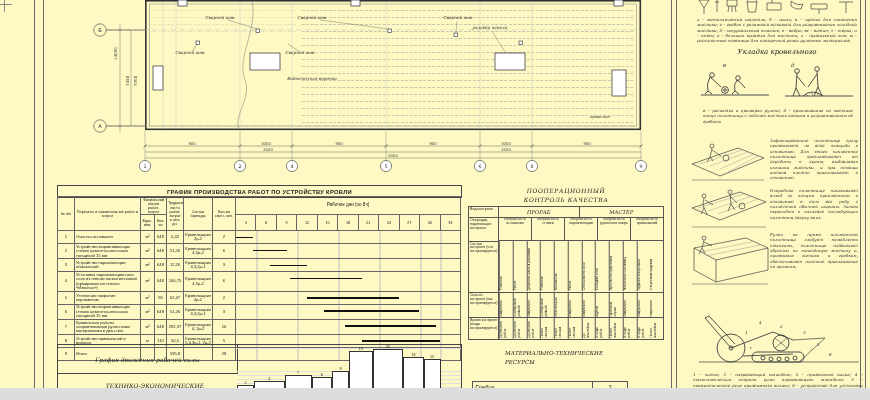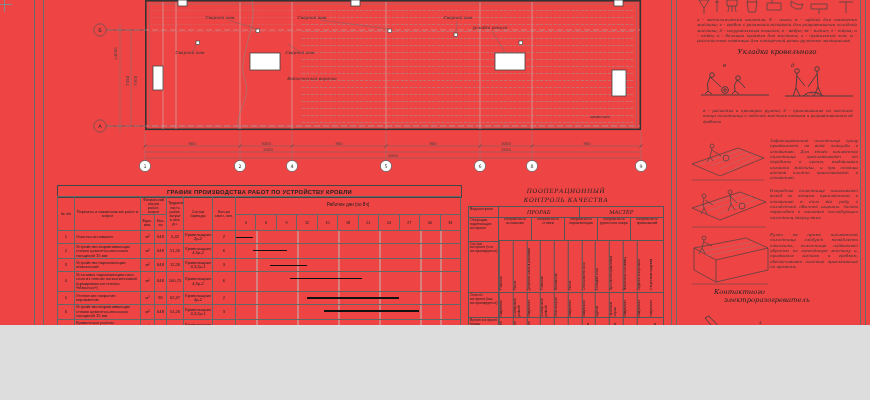--- a/index.html
+++ b/index.html
@@ -1,16 +1,16 @@
 <!DOCTYPE html>
 <html><head>
 <meta charset="utf-8">
 <style>
   html,body{margin:0;padding:0;background:#ddd;}
-  .sheet{position:relative;width:870px;height:325px;background:#ef4444;overflow:hidden;
+  .sheet{position:relative;width:870px;height:388px;background:#fef9c3;overflow:hidden;
          font-family:"Liberation Sans","DejaVu Sans",sans-serif;color:#222;}
   .abs{position:absolute;}
   .vline{position:absolute;top:0;bottom:0;width:0;border-left:0.9px solid #6a6a6a;}
   svg text{font-family:"DejaVu Serif",serif;font-style:italic;fill:#333;}
   svg text.dim{font-family:"DejaVu Sans",sans-serif;font-style:normal;fill:#444;}
   svg text.bub{font-family:"DejaVu Sans",sans-serif;font-style:normal;fill:#333;}
 
   
   #sched-title{left:57px;top:185px;width:403px;height:11px;border:0.9px solid #444;
     display:flex;align-items:center;justify-content:center;font-weight:bold;font-size:5.8px;letter-spacing:0.3px;}
@@ -571,24 +571,20 @@
     <g fill="none" stroke="#444" stroke-width="0.7">
       <path d="M4,16 L56,6 L78,16 L26,28 Z M4,16 L4,38 L26,50 L26,28 M78,16 L78,38 L26,50"></path>
       <path d="M10,20 L62,10 M16,24 L70,13" stroke-width="0.4" stroke="#888"></path>
       <circle cx="14" cy="6" r="2"></circle>
       <path d="M14,8 l-2,8 M12,16 l-3,6 M12,16 l3,5 M14,10 l8,4"></path>
       <line x1="2" y1="52" x2="78" y2="52" stroke-width="0.5"></line>
     </g>
   </svg>
   <div class="abs cap" style="left:770px;top:232px;width:88px;height:56px;overflow:hidden;">Рулон не прямо наклеенного полотнища следует немедленно отклеить, полотнище надвигают обратно на нанесённую мастику и, прижимая катком и гребком, обеспечивают плотное приклеивание по кромкам.</div>
 
-  <div class="abs rp-h" style="left:700px;top:288px;width:160px;font-size:6.8px;text-align:left;">
-    <div style="padding-left:14px;">Контактного</div>
-    <div style="padding-left:24px;">электроразогреватель</div>
-  </div>
 
   <svg class="abs" style="left:695px;top:310px;" width="168" height="60" viewBox="0 0 168 60">
     <g fill="none" stroke="#3d3d3d" stroke-width="0.9">
       <line x1="4" y1="52" x2="164" y2="52" stroke-width="0.7"></line>
       <circle cx="36" cy="38" r="14"></circle>
         <circle cx="36" cy="38" r="2"></circle>
       <path d="M36,38 L10,8 M40,34 L14,6 M10,8 L14,6"></path>
       <path d="M36,38 L78,22 L98,30 M48,46 L98,44"></path>
       <circle cx="86" cy="33" r="8"></circle>
       <path d="M80,28 L92,38 M92,28 L80,38" stroke-width="0.6"></path>

